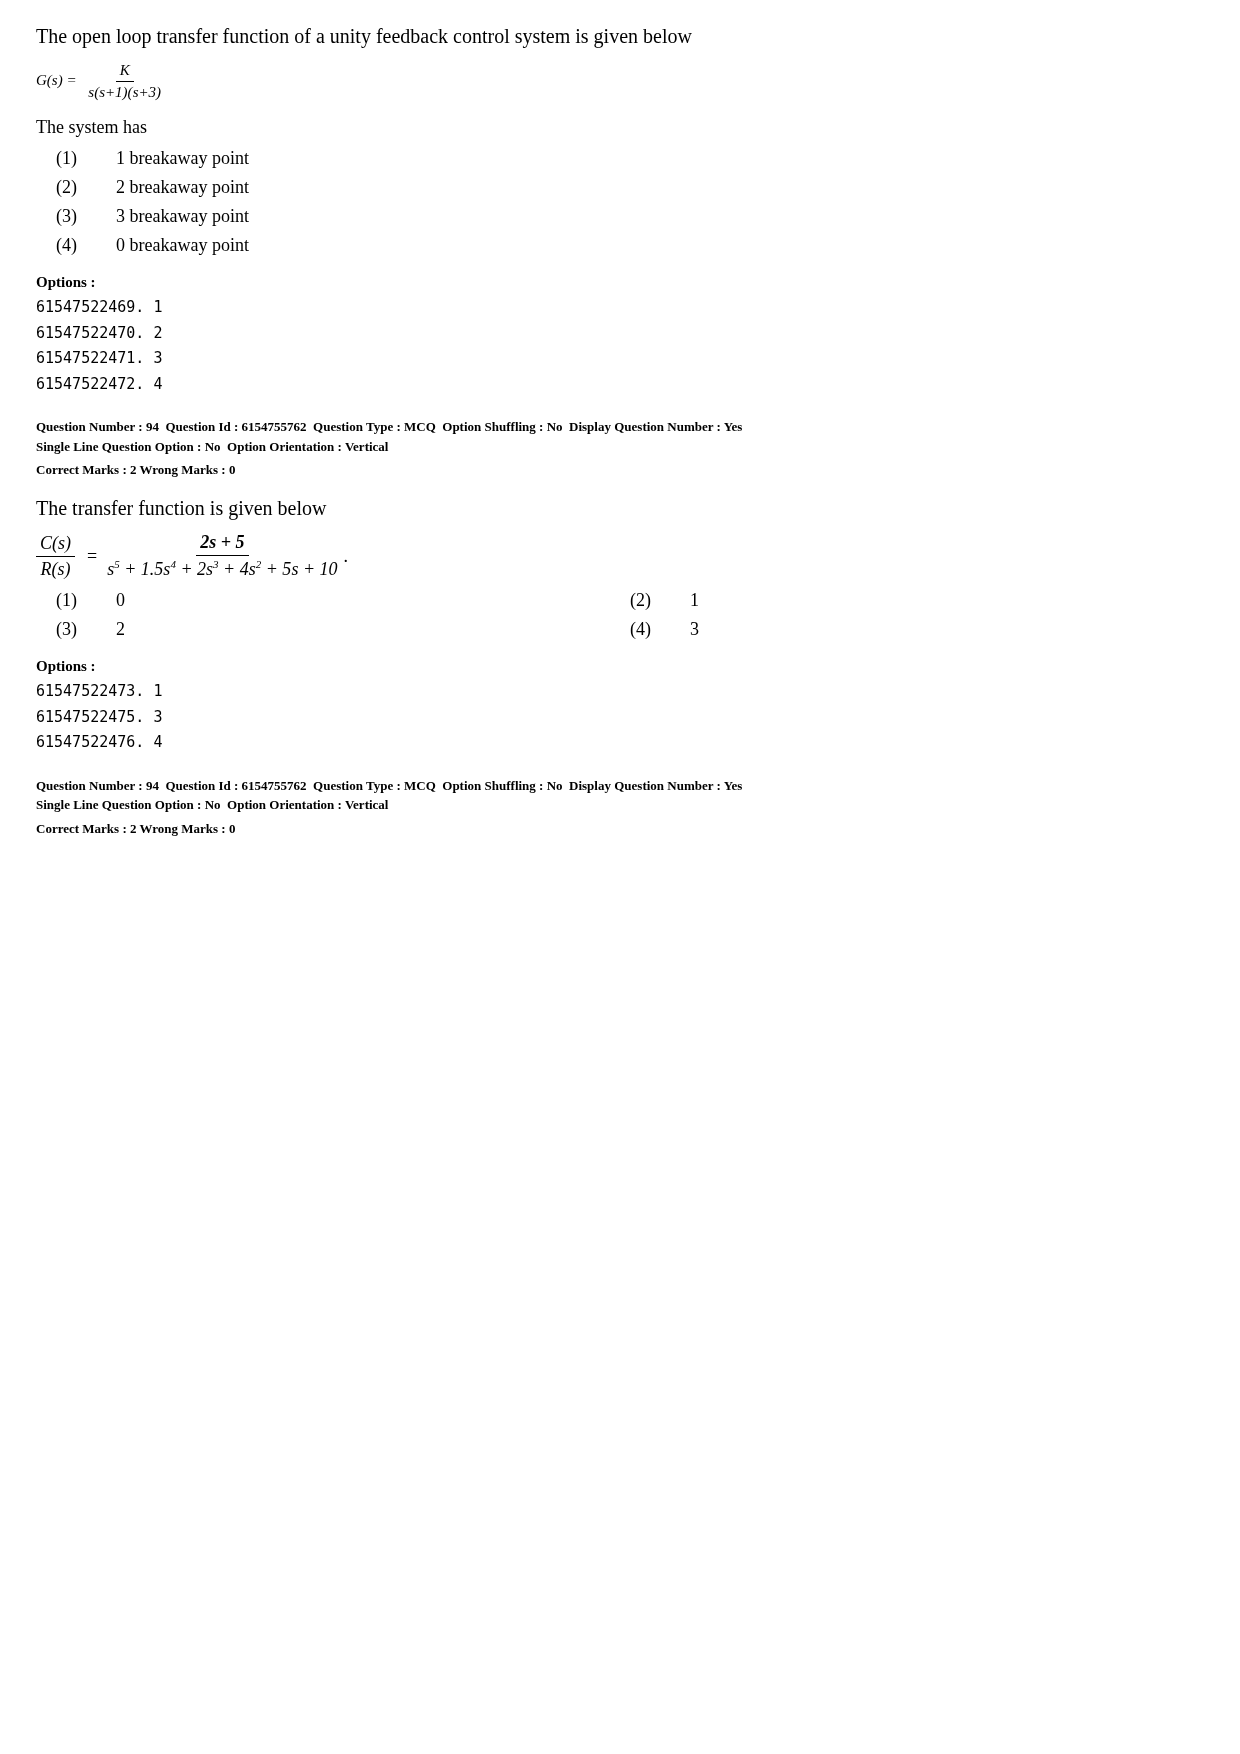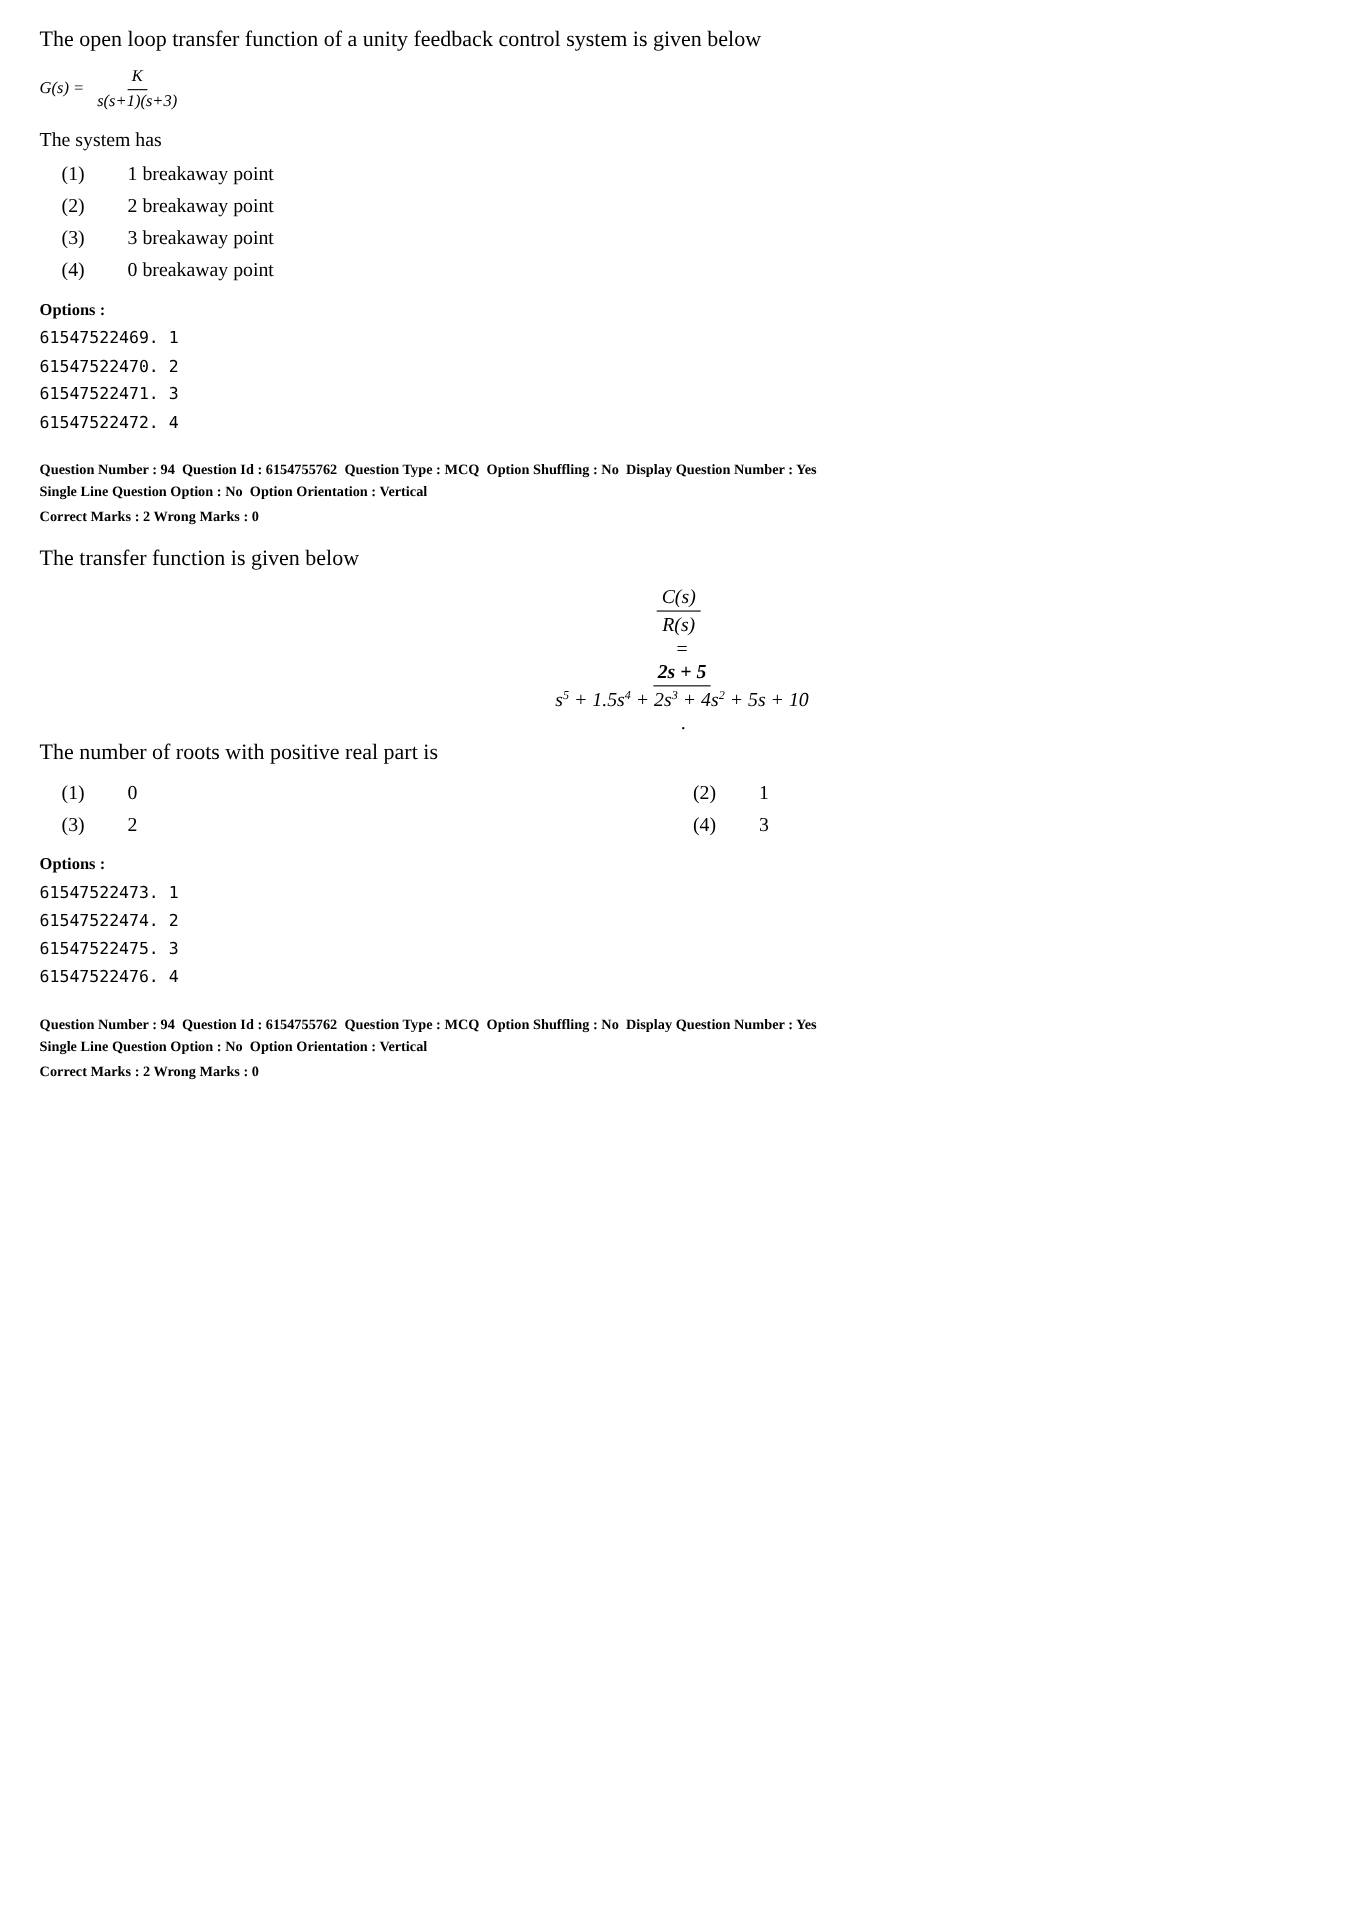--- a/index.html
+++ b/index.html
@@ -101,21 +101,20 @@
       font-size: 13px;
       font-weight: bold;
       margin-bottom: 14px;
     }
 
     .transfer-function-block {
       margin: 0 0;
       display: flex;
       align-items: center;
       font-size: 18px;
-      flex-direction: column;
     }
 
     .tf-lhs {
       display: inline-flex;
       flex-direction: column;
       align-items: center;
       vertical-align: middle;
       margin-right: 6px;
     }
 
@@ -255,23 +254,20 @@
       <span class="denominator" style="font-style:italic;"><i>R</i>(<i>s</i>)</span>
     </div>
     <span class="tf-equals">=</span>
     <div class="tf-rhs">
       <span class="numerator" style="font-style:italic;">2<i>s</i> + 5</span>
       <span class="denominator" style="font-style:italic;"><i>s</i><sup>5</sup> + 1.5<i>s</i><sup>4</sup> + 2<i>s</i><sup>3</sup> + 4<i>s</i><sup>2</sup> + 5<i>s</i> + 10</span>
     </div>
     <span class="period">.</span>
   </div>
 
-  <div class="question-text">
-    <span>The number of  roots with positive real part is</span>
-  </div>
 
   <div class="options-grid">
     <div class="grid-item">
       <span class="grid-opt-num">(1)</span>
       <span>0</span>
     </div>
     <div class="grid-item">
       <span class="grid-opt-num">(2)</span>
       <span>1</span>
     </div>
@@ -283,21 +279,20 @@
       <span class="grid-opt-num">(4)</span>
       <span>3</span>
     </div>
   </div>
 
   <div class="options-label">
     <span>Options :</span>
   </div>
   <div class="option-ids">
     <div>61547522473. 1</div>
-    <div>61547522474. 2</div>
     <div>61547522475. 3</div>
     <div>61547522476. 4</div>
   </div>
 
 </div>
 
 <div class="question-meta">
   Question Number : 94&nbsp; Question Id : 6154755762&nbsp; Question Type : MCQ&nbsp; Option Shuffling : No&nbsp; Display Question Number : Yes<br>
   Single Line Question Option : No&nbsp; Option Orientation : Vertical
 </div>

